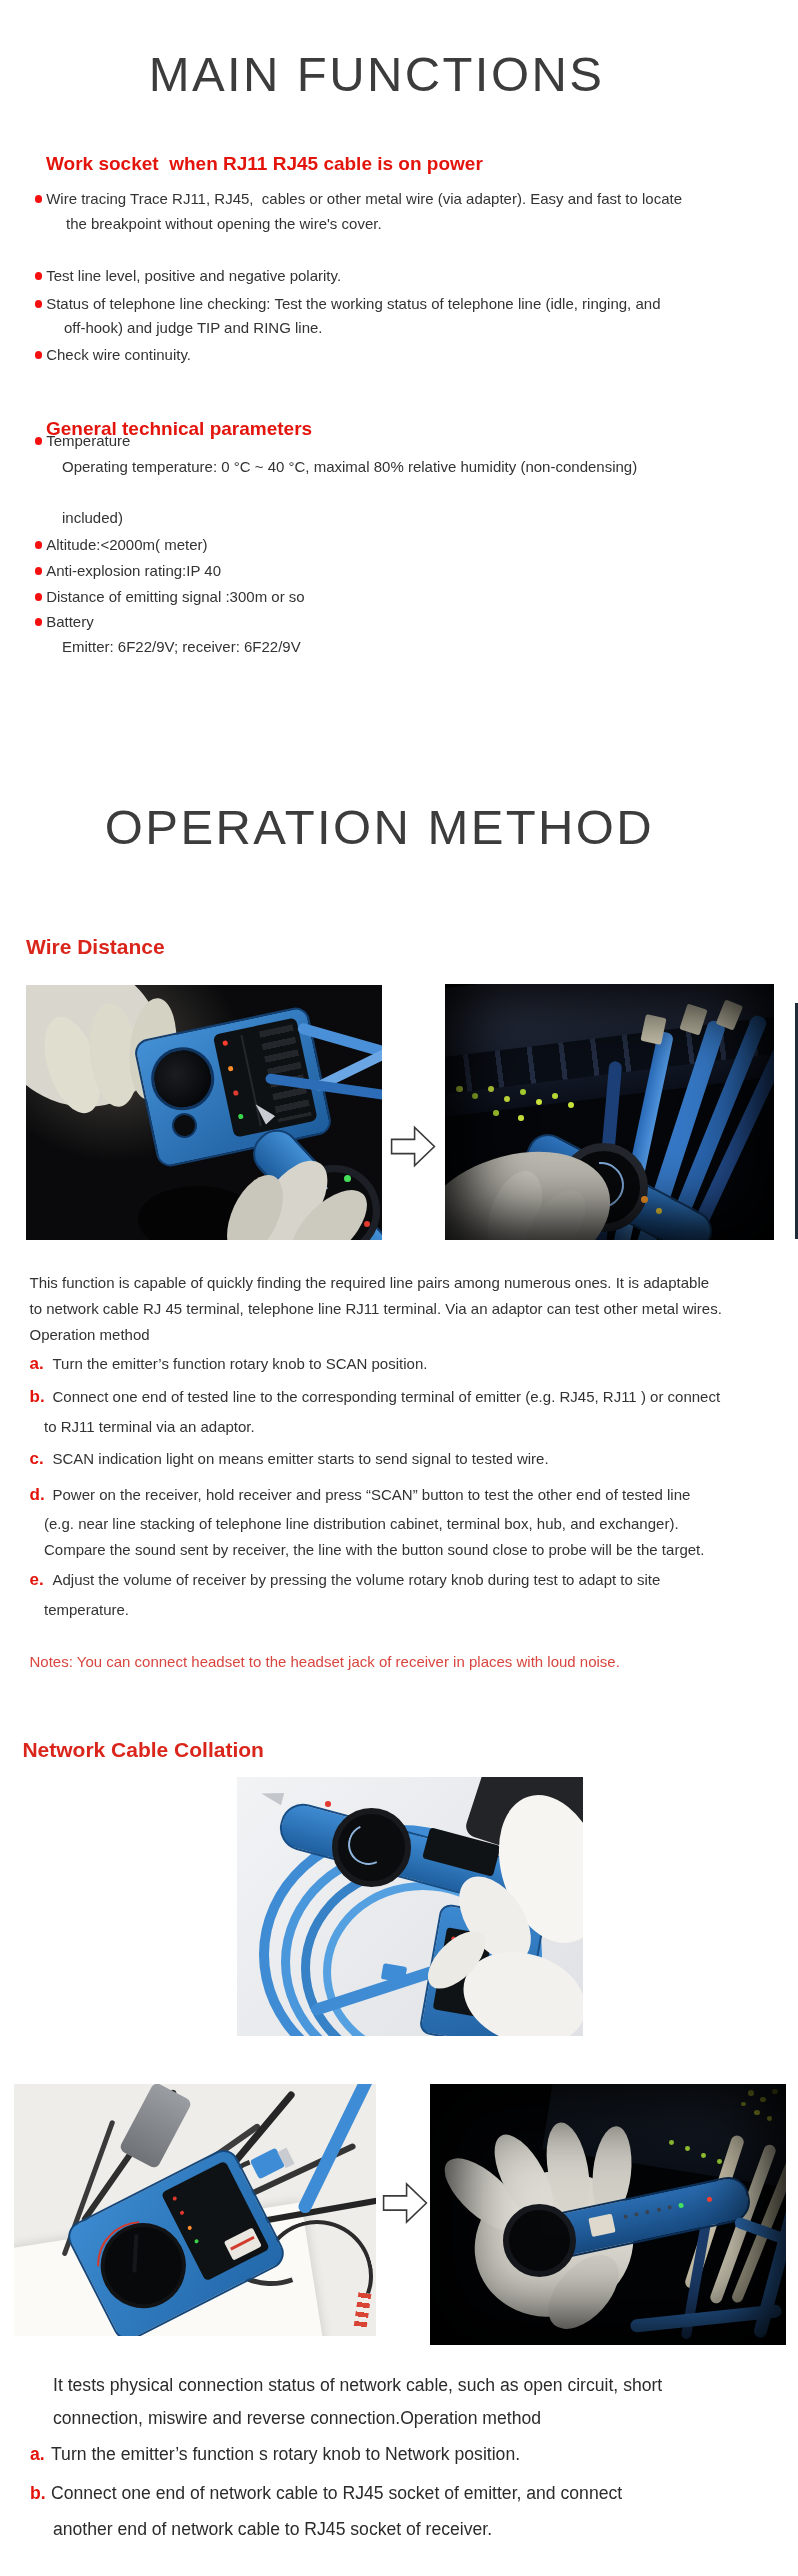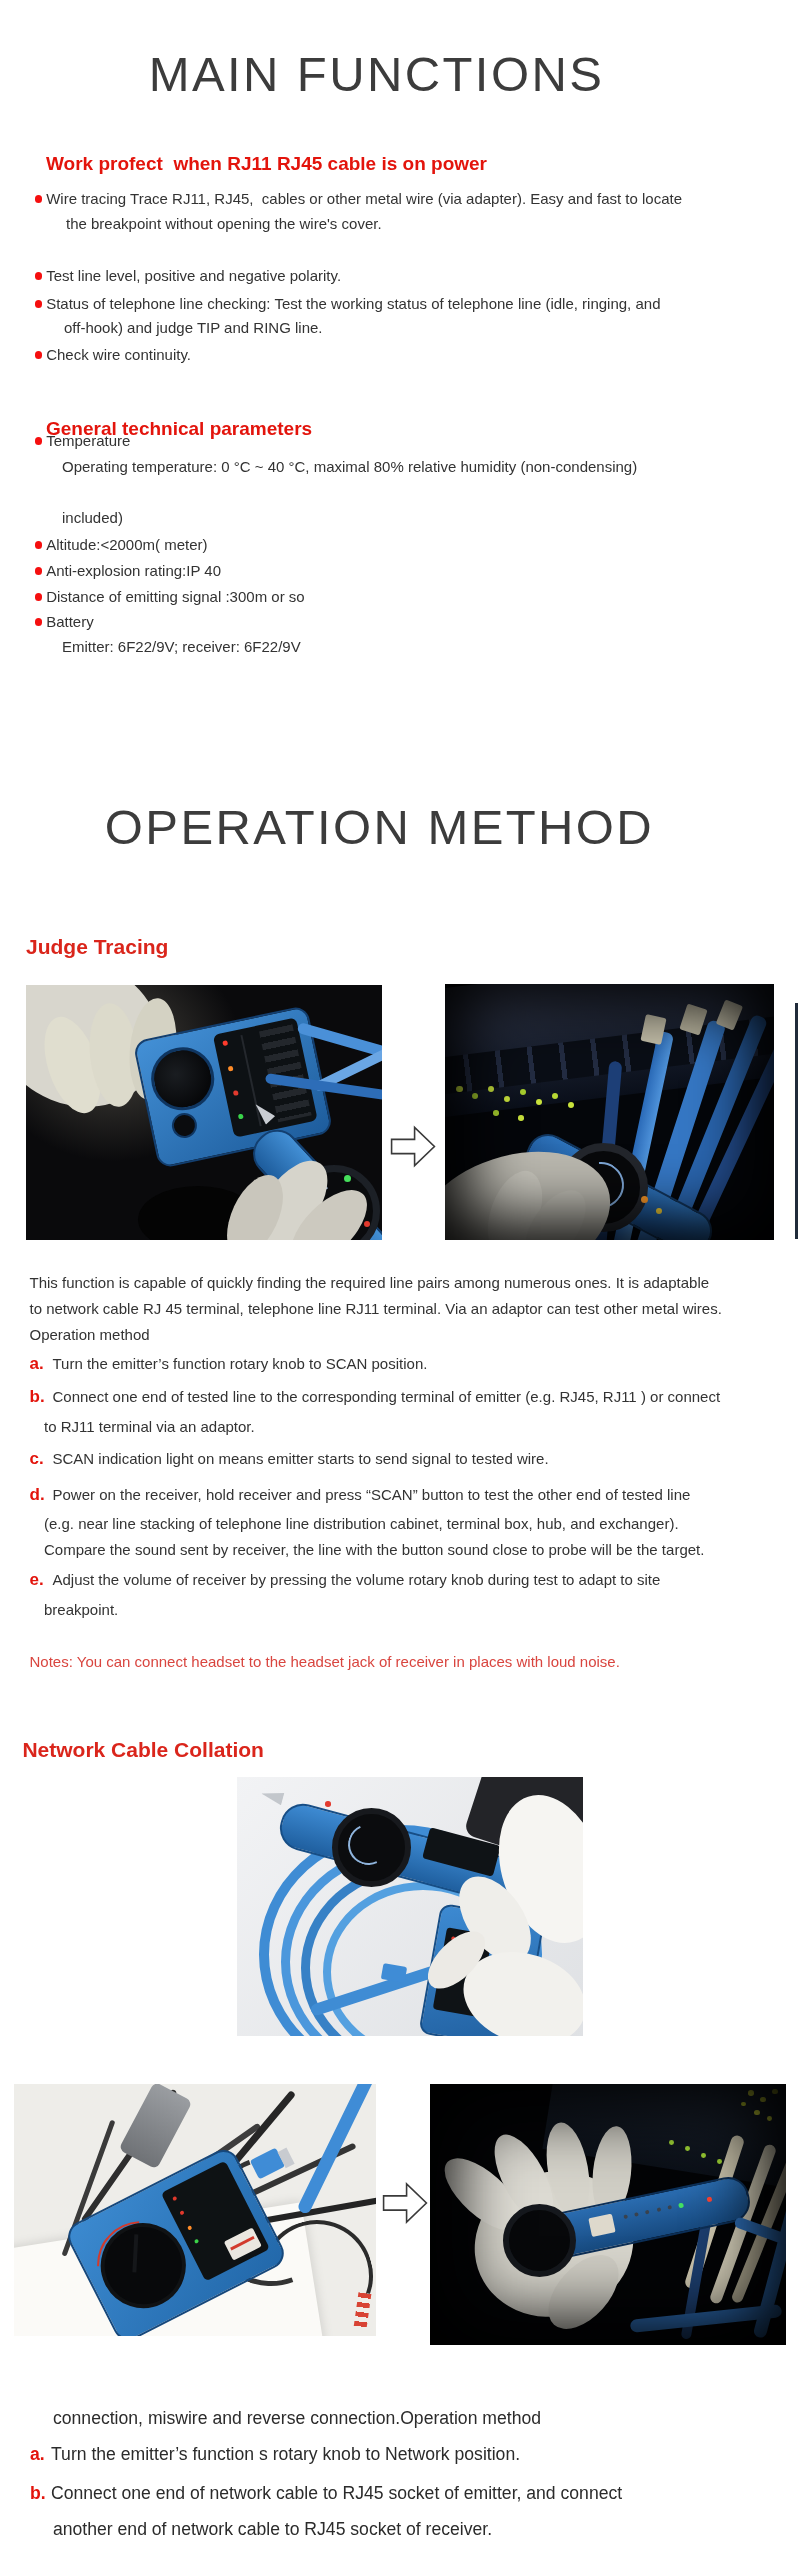--- a/index.html
+++ b/index.html
@@ -22,21 +22,21 @@
   .fletter{font-size:17.6px;font-weight:bold;color:#e3140c;width:21px;flex:0 0 auto;white-space:pre;}
   .ph{position:absolute;overflow:hidden;}
 </style>
 </head>
 <body>
 
 <div class="page">
 
   <div class="title" style="top:45px;text-indent:45px">MAIN FUNCTIONS</div>
 
-  <div class="h-red" style="left:46px;top:149px">Work profect  when RJ11 RJ45 cable is on power</div>
+  <div class="h-red" style="left:46px;top:149px">Work socket  when RJ11 RJ45 cable is on power</div>
 
   <div class="row" style="left:35px;top:186px">
       <span class="dot"></span>
       <span class="line">Wire tracing Trace RJ11, RJ45,  cables or other metal wire (via adapter). Easy and fast to locate</span>
     </div>
   <div class="row" style="left:66px;top:211px">
       <span class="line">the breakpoint without opening the wire's cover.</span>
     </div>
   <div class="row" style="left:35px;top:263px">
       <span class="dot"></span>
@@ -81,21 +81,21 @@
   <div class="row" style="left:35px;top:609px">
       <span class="dot"></span>
       <span class="line">Battery</span>
     </div>
   <div class="row" style="left:62px;top:634px">
       <span class="line">Emitter: 6F22/9V; receiver: 6F22/9V</span>
     </div>
 
   <div class="title" style="top:798px;text-indent:51px">OPERATION METHOD</div>
 
-  <div class="h-red26" style="left:26px;top:932px">Judge Tracing</div>
+  <div class="h-red26" style="left:26px;top:932px">Wire Distance</div>
 
   <div class="ph" style="left:26px;top:985px;width:356px;height:255px;background:#0a0a0c">
     <div class="a" style="left:-40px;top:-48px;width:255px;height:224px;background:radial-gradient(closest-side,#514e46,rgba(10,10,12,0));opacity:.85"></div>
     <div class="a rd" style="left:-32px;top:-24px;width:168px;height:144px;background:#d8d6cd;transform:rotate(22deg)"></div>
     <div class="a rd" style="left:22.4px;top:30px;width:49px;height:100px;background:#e0decf;transform:rotate(-18deg)"></div>
     <div class="a rd" style="left:64px;top:17.6px;width:48px;height:104px;background:#dcdacb;transform:rotate(-6deg)"></div>
     <div class="a rd" style="left:104px;top:12.8px;width:46px;height:102px;background:#d4d2c3;transform:rotate(6deg)"></div>
     <div class="a" style="left:118px;top:37px;width:174px;height:126px;background:linear-gradient(155deg,#4390d6,#1d5c9c);border:2.4px solid #133f70;border-radius:14.4px;transform:rotate(-12deg)">
       <div class="a rd" style="left:8px;top:12.8px;width:57px;height:57px;background:radial-gradient(circle at 40% 40%,#1a1d21,#07080a 70%);border:3.2px solid #0f3560"></div>
       <div class="a rd" style="left:19px;top:78px;width:21px;height:21px;background:#0b0c0e;border:2.4px solid #0f3560"></div>
@@ -196,21 +196,21 @@
       <span class="line">(e.g. near line stacking of telephone line distribution cabinet, terminal box, hub, and exchanger).</span>
     </div>
   <div class="row" style="left:44px;top:1537px">
       <span class="line">Compare the sound sent by receiver, the line with the button sound close to probe will be the target.</span>
     </div>
   <div class="row" style="left:29.5px;top:1567px">
       <span class="step-letter">e.</span>
       <span class="line">Adjust the volume of receiver by pressing the volume rotary knob during test to adapt to site</span>
     </div>
   <div class="row" style="left:44px;top:1597px">
-      <span class="line">breakpoint.</span>
+      <span class="line">temperature.</span>
     </div>
 
   <div class="row notes" style="left:29.5px;top:1649px">
       <span class="line">Notes: You can connect headset to the headset jack of receiver in places with loud noise.</span>
     </div>
 
   <div class="h-red26" style="left:22.4px;top:1735px">Network Cable Collation</div>
 
   <div class="ph" style="left:237px;top:1777px;width:346px;height:259px;background:linear-gradient(135deg,#f2f3f5,#dfe1e4)">
     <div class="a" style="left:239px;top:-24px;width:136px;height:104px;background:#232428;border-radius:11.2px;transform:rotate(18deg)"></div>
@@ -309,20 +309,23 @@
       <div class="a rd" style="left:144px;top:14.4px;width:4px;height:4px;background:#39424e"></div>
       <div class="a rd" style="left:155px;top:14.4px;width:4.8px;height:4.8px;background:#43e063"></div>
       <div class="a rd" style="left:184px;top:14.4px;width:4.8px;height:4.8px;background:#ff4433"></div>
     </div>
     <div class="a rd" style="left:73px;top:120px;width:61px;height:61px;background:#07080a;border:6.4px solid #15181d"></div>
     <div class="strip" style="left:303px;top:144px;width:72px;height:11.2px;background:#2d6cb4;transform:rotate(20deg)"></div>
     <div class="strip" style="left:200px;top:228px;width:152px;height:12.8px;background:#2d6cb4;transform:rotate(-6deg)"></div>
     <div class="a" style="left:0;top:0;width:356px;height:261px;box-shadow:inset 0 0 72px 22.4px #000"></div>
   </div>
 
+  <div class="frow" style="left:53px;top:2371px">
+      <span class="fline">It tests physical connection status of network cable, such as open circuit, short</span>
+    </div>
   <div class="frow" style="left:53px;top:2404px">
       <span class="fline">connection, miswire and reverse connection.Operation method</span>
     </div>
   <div class="frow" style="left:30px;top:2440px">
       <span class="fletter">a.</span>
       <span class="fline">Turn the emitter’s function s rotary knob to Network position.</span>
     </div>
   <div class="frow" style="left:30px;top:2479px">
       <span class="fletter">b.</span>
       <span class="fline">Connect one end of network cable to RJ45 socket of emitter, and connect</span>

